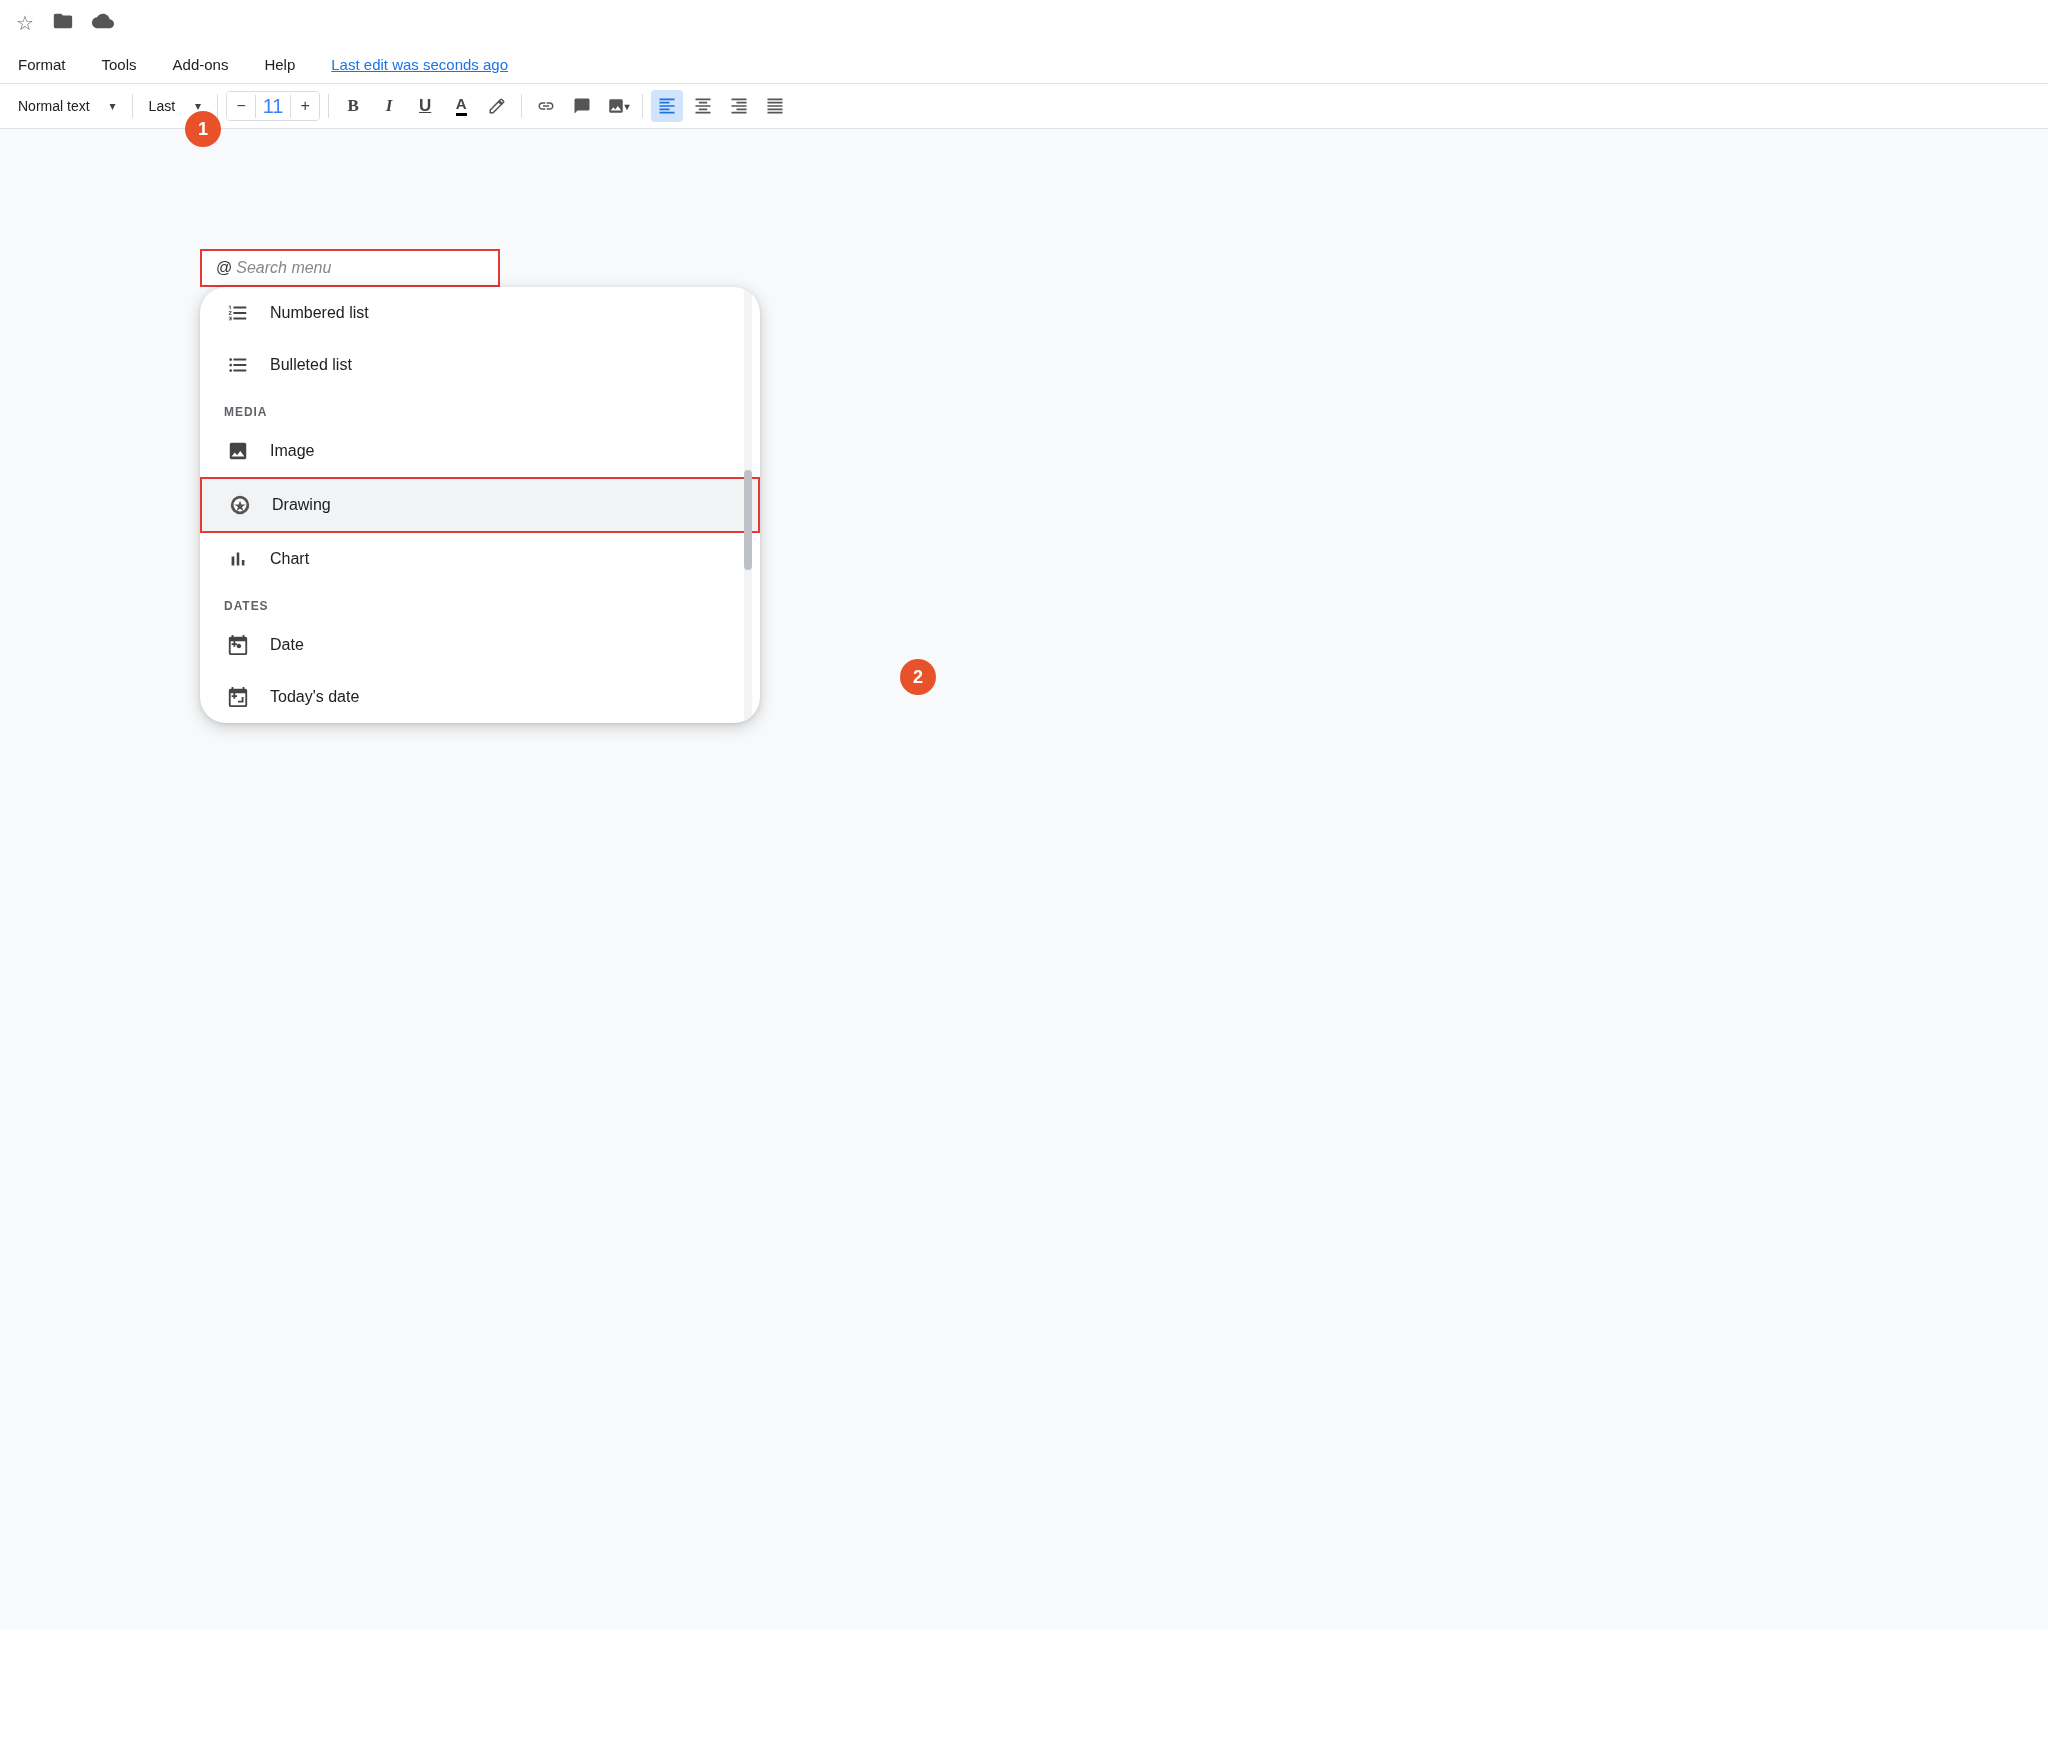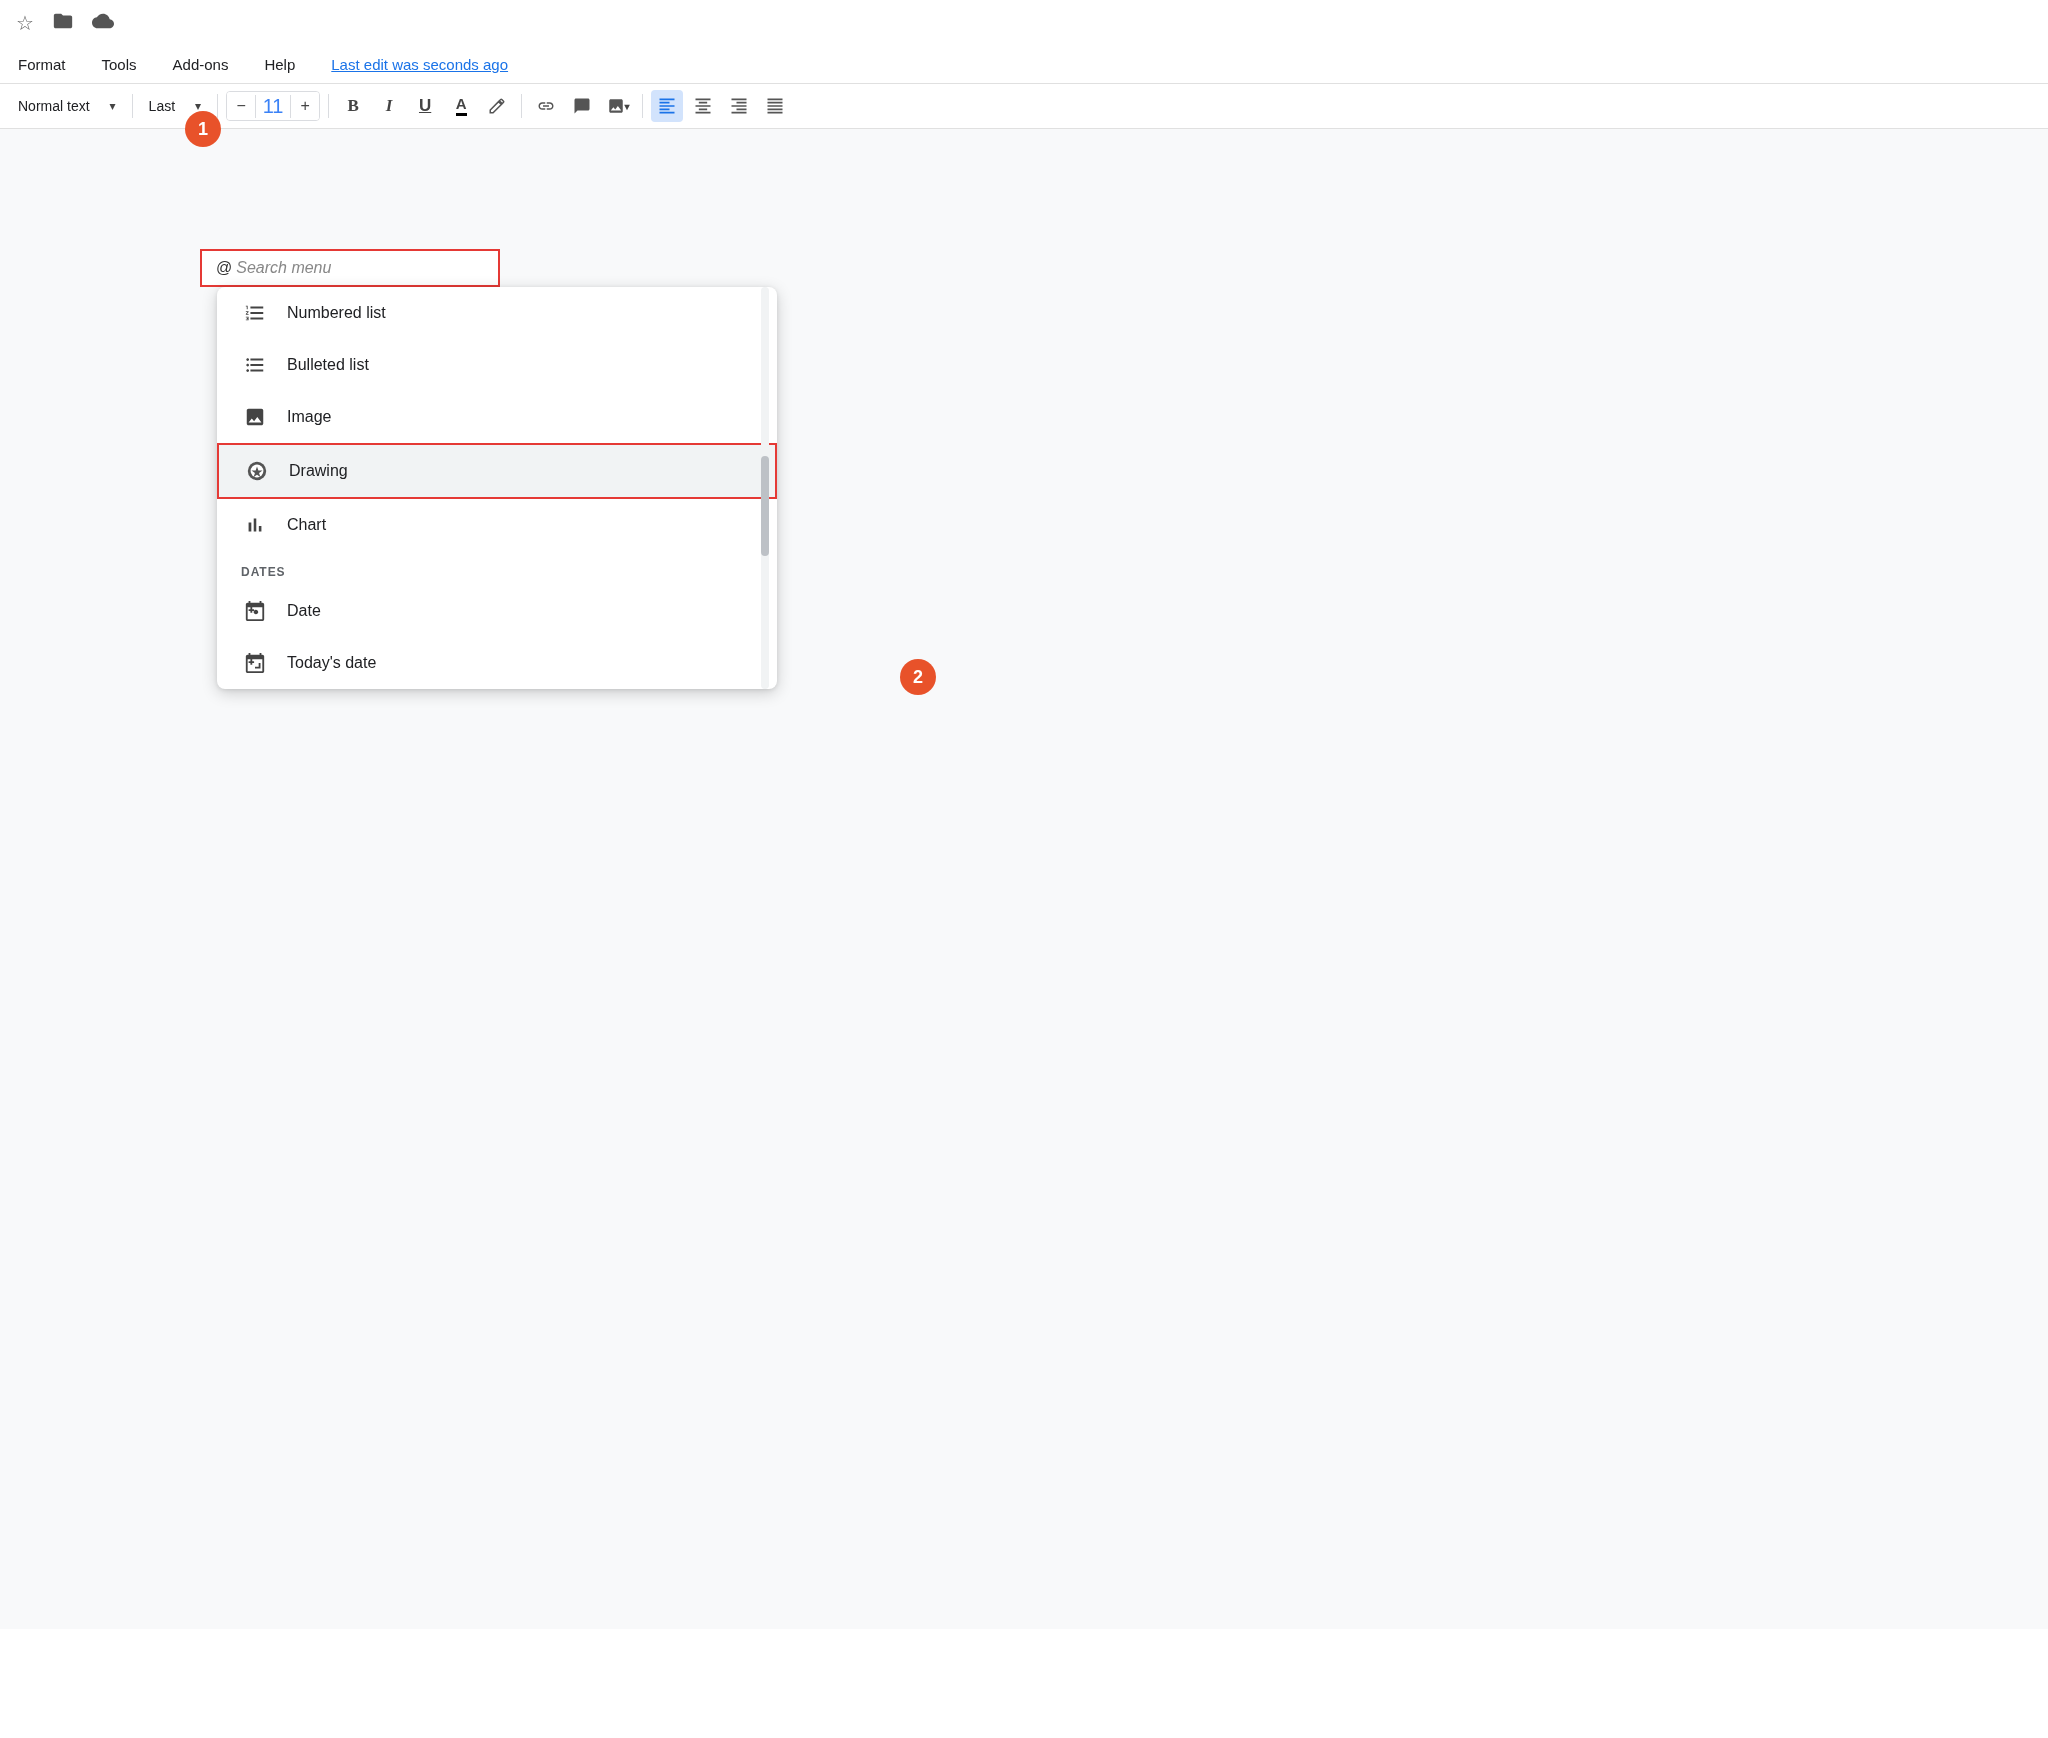--- a/index.html
+++ b/index.html
@@ -362,40 +362,41 @@
 <div class="doc-area">
 
   <div class="annotation-badge badge-1">1</div>
 
   <div class="search-container">
     <div class="search-box">
       <span class="search-at">@</span>
       <span class="search-placeholder">Search menu</span>
     </div>
 
-    <div class="dropdown-menu" style="position:relative;top:0;left:17px;width:560px;margin-top:0;">
+    <div class="dropdown-menu" style="position:relative;top:0;left:0;width:560px;margin-top:0;border-radius:26px;">
 
       <div class="dropdown-item">
         <div class="dropdown-item-icon">
           <svg width="22" height="22" viewBox="0 0 24 24" fill="#444">
             <path d="M2 17h2v.5H3v1h1v.5H2v1h3v-4H2v1zm1-9h1V4H2v1h1v3zm-1 3h1.8L2 13.1v.9h3v-1H3.2L5 10.9V10H2v1zm5-6v2h14V5H7zm0 14h14v-2H7v2zm0-6h14v-2H7v2z"></path>
           </svg>
         </div>
         <span class="dropdown-item-label">Numbered list</span>
       </div>
 
       <div class="dropdown-item">
         <div class="dropdown-item-icon">
           <svg width="22" height="22" viewBox="0 0 24 24" fill="#444">
             <path d="M4 10.5c-.83 0-1.5.67-1.5 1.5s.67 1.5 1.5 1.5 1.5-.67 1.5-1.5-.67-1.5-1.5-1.5zm0-6c-.83 0-1.5.67-1.5 1.5S3.17 7.5 4 7.5 5.5 6.83 5.5 6 4.83 4.5 4 4.5zm0 12c-.83 0-1.5.68-1.5 1.5s.68 1.5 1.5 1.5 1.5-.68 1.5-1.5-.67-1.5-1.5-1.5zM7 19h14v-2H7v2zm0-6h14v-2H7v2zm0-8v2h14V5H7z"></path>
           </svg>
         </div>
         <span class="dropdown-item-label">Bulleted list</span>
       </div>
 
+      <div class="dropdown-section-label">MEDIA</div>
 
       <div class="dropdown-item">
         <div class="dropdown-item-icon">
           <svg width="22" height="22" viewBox="0 0 24 24" fill="#444">
             <path d="M21 19V5c0-1.1-.9-2-2-2H5c-1.1 0-2 .9-2 2v14c0 1.1.9 2 2 2h14c1.1 0 2-.9 2-2zM8.5 13.5l2.5 3.01L14.5 12l4.5 6H5l3.5-4.5z"></path>
           </svg>
         </div>
         <span class="dropdown-item-label">Image</span>
       </div>
 

